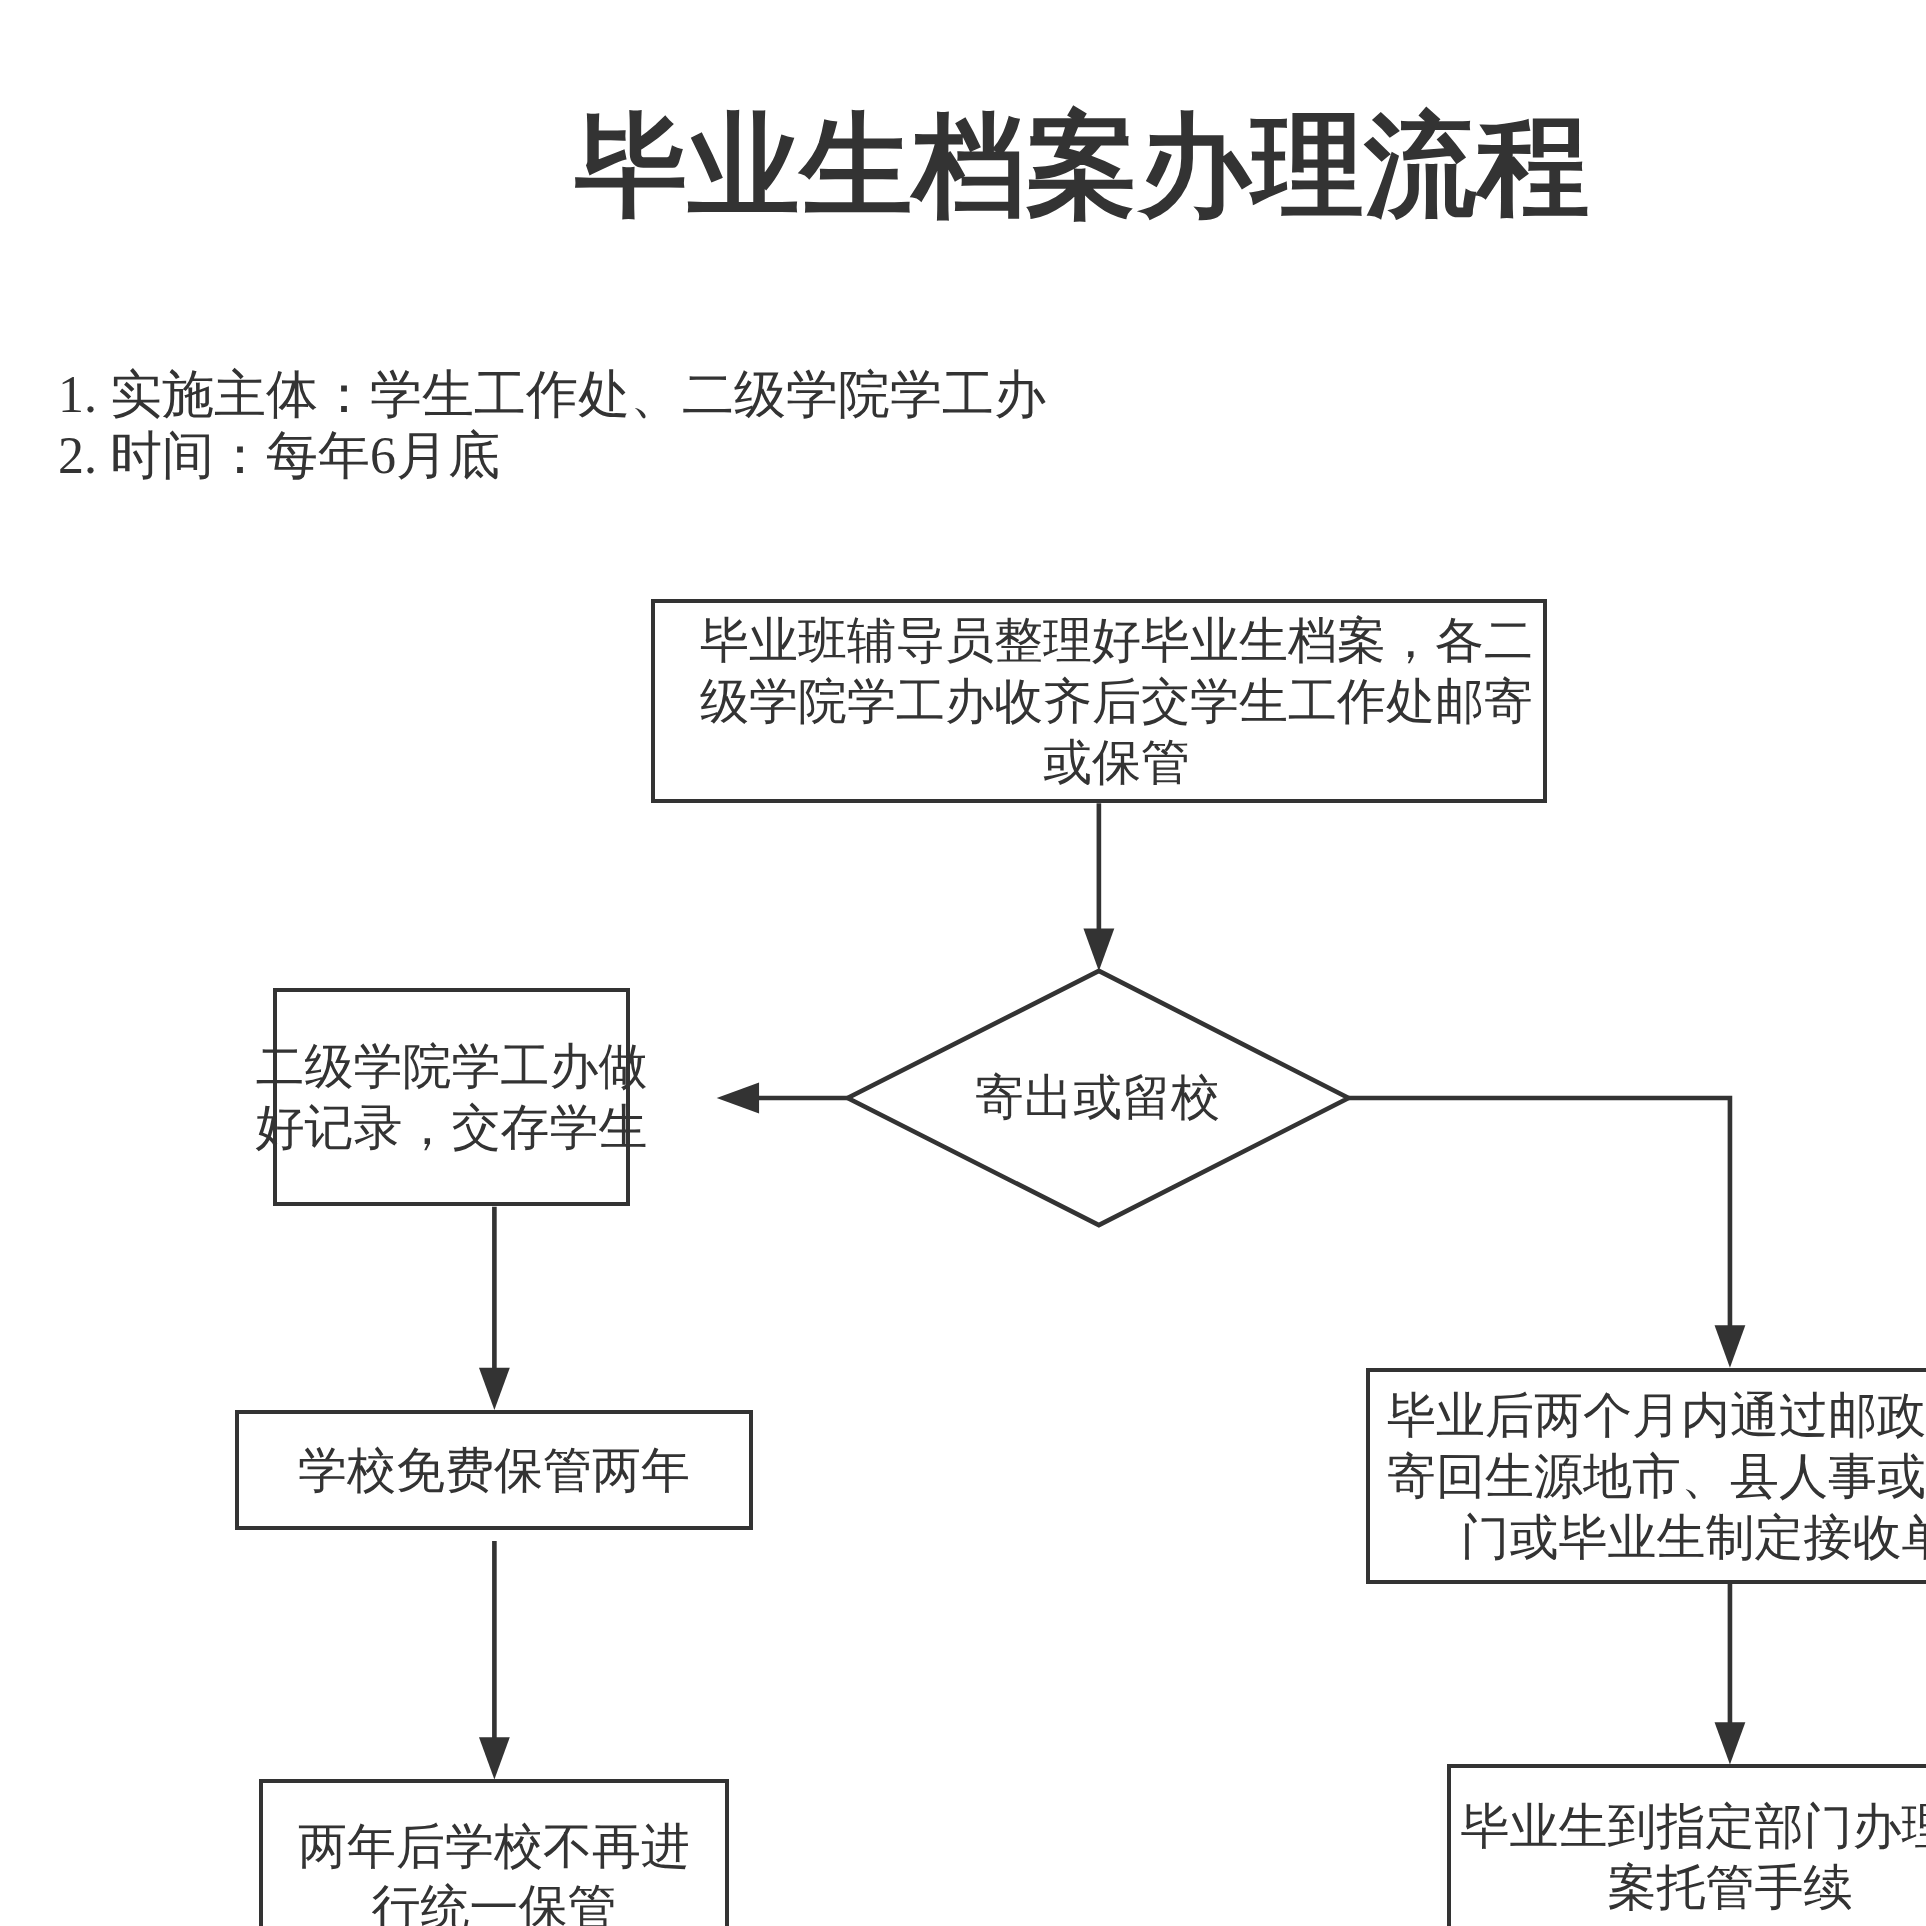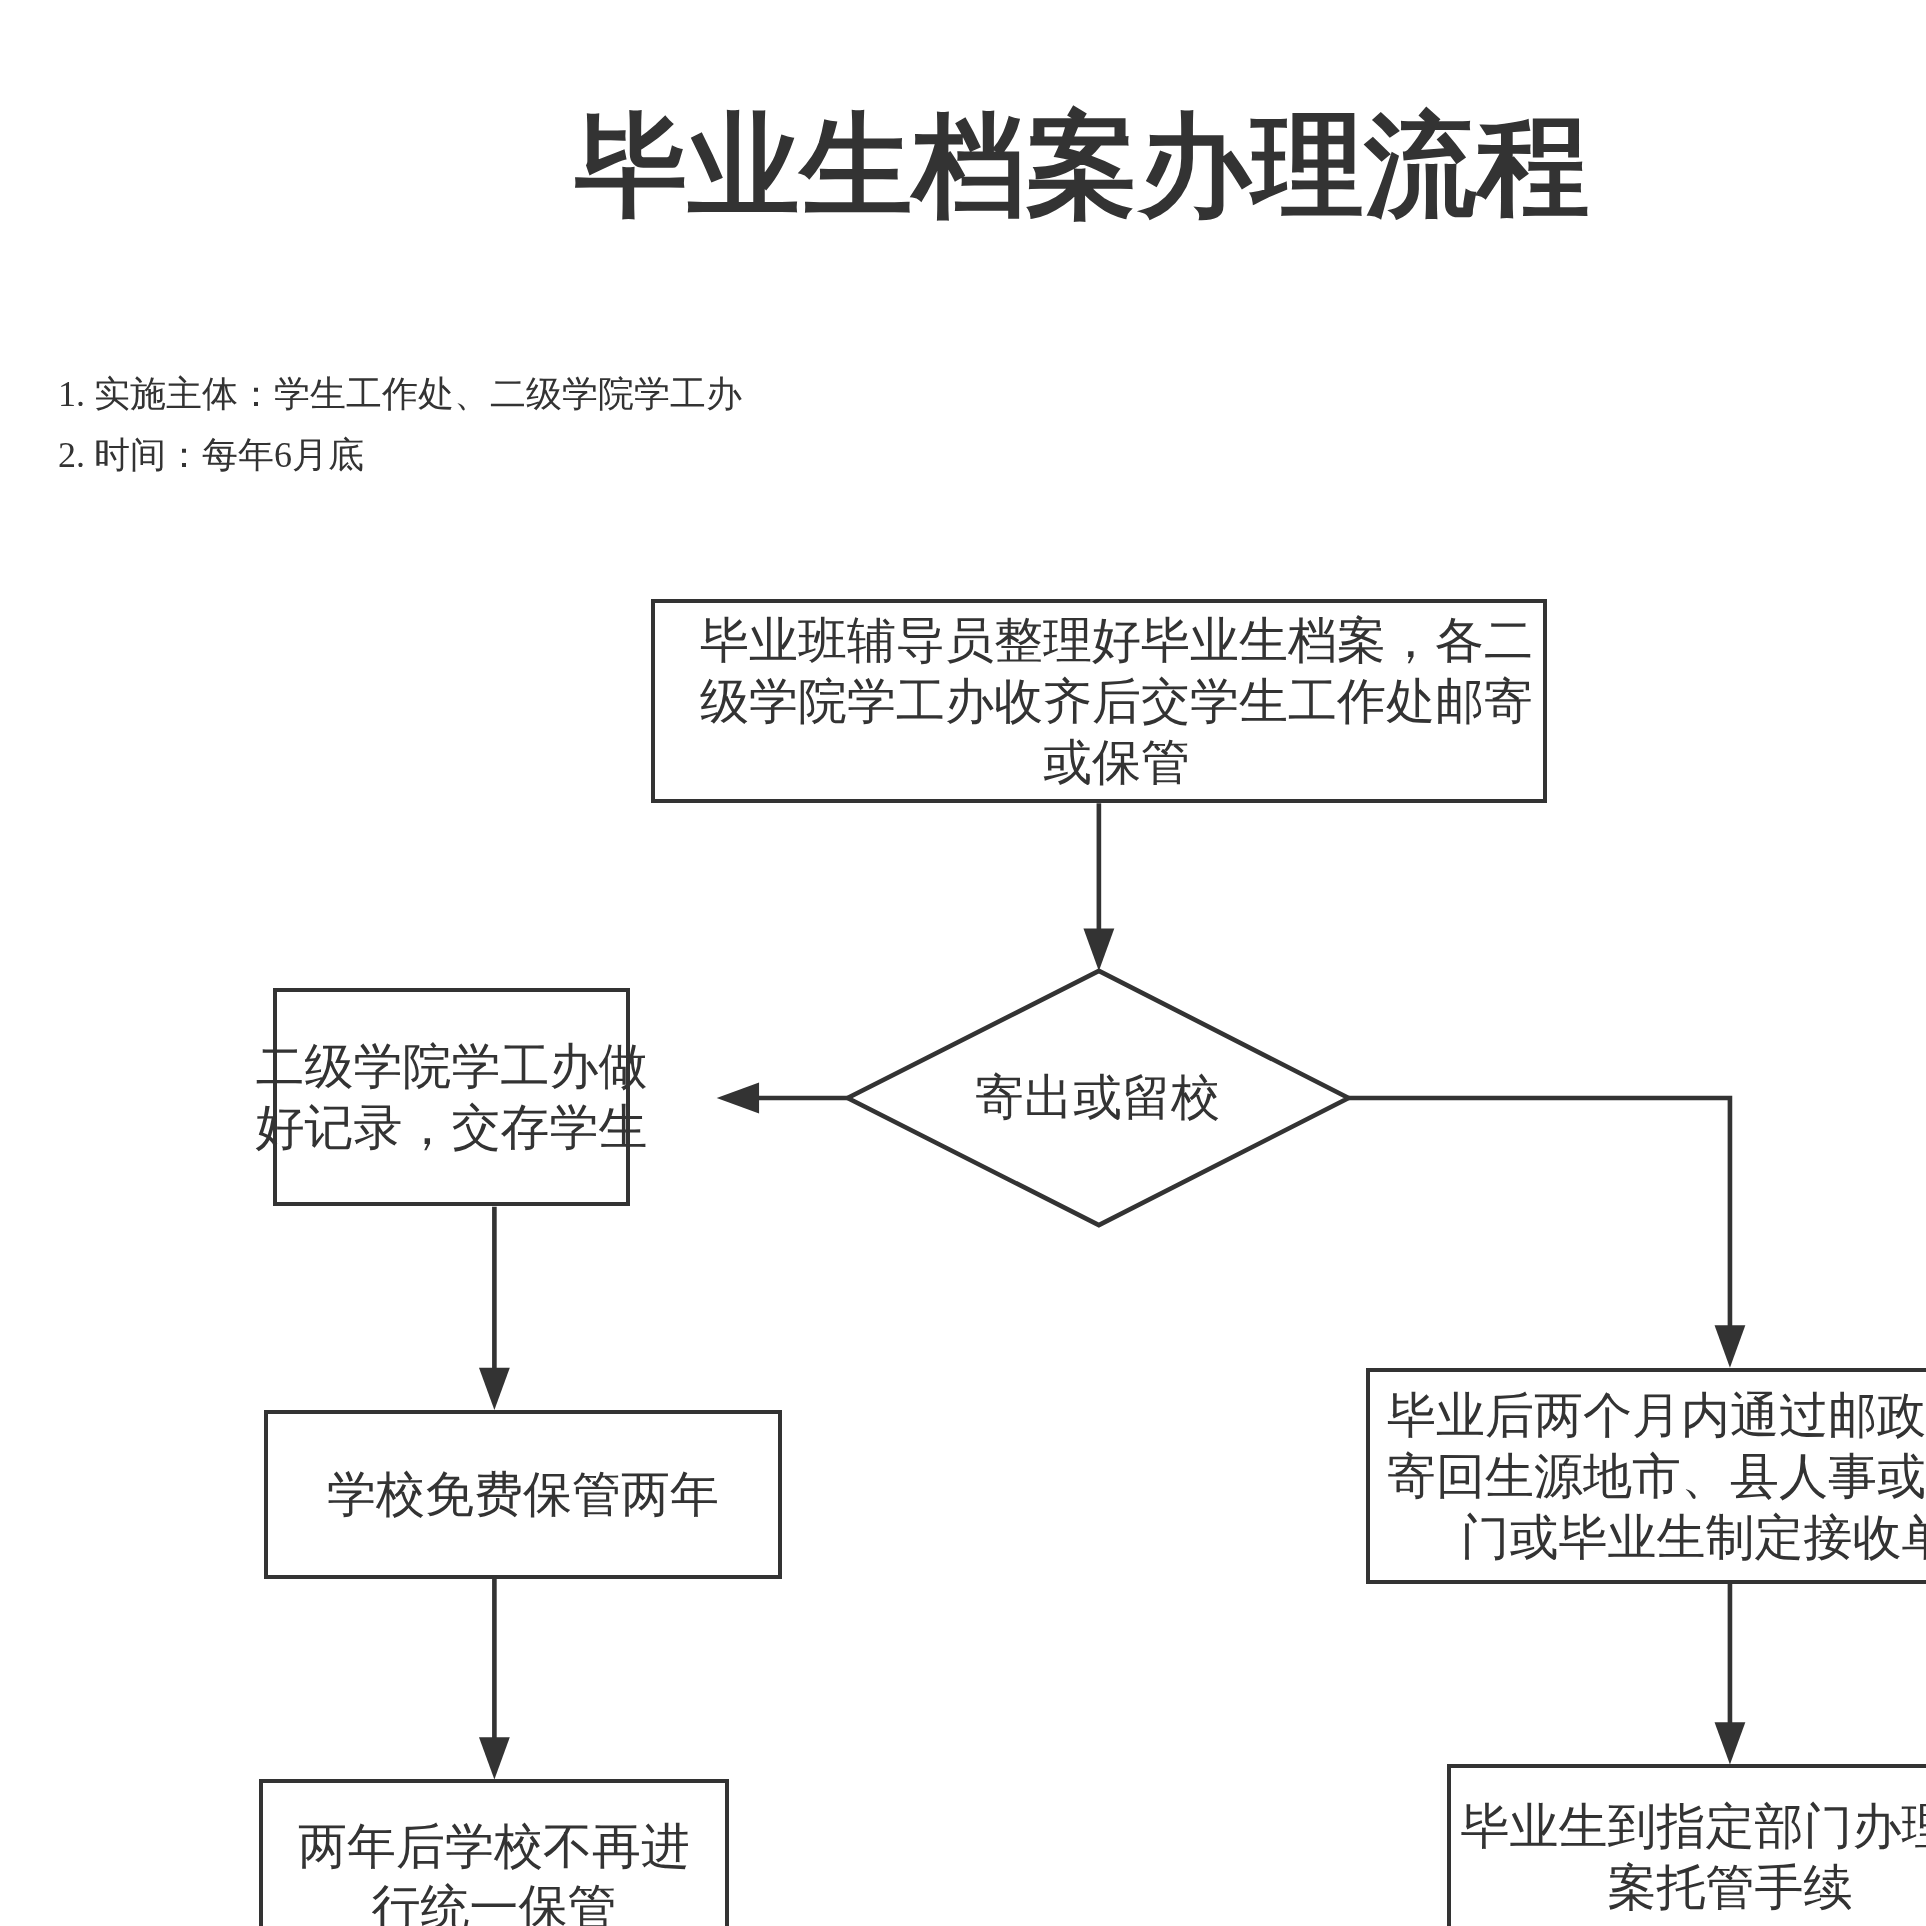--- a/index.html
+++ b/index.html
@@ -25,42 +25,42 @@
     font-size:112px;
     line-height:134px;
     font-weight:700;
     letter-spacing:0.8px;
     white-space:nowrap;
   }
   .notes{
     position:absolute;
     left:58px;
     top:364px;
-    font-size:36px;
+    font-size:52px;
     line-height:61px;
     white-space:nowrap;
   }
   .node{
     position:absolute;
     box-sizing:border-box;
     border:4.6px solid #333333;
     background:#ffffff;
     display:flex;
     flex-direction:column;
     justify-content:center;
     align-items:center;
     text-align:center;
     font-size:49px;
     line-height:61px;
     white-space:nowrap;
   }
   .node .line{display:block;}
   #node-start  {left:651px;top:599px;width:896px;height:204px;padding-left:35px;}
   #node-record {left:273px; top:988px;width:357px;height:218px;}
-  #node-free   {left:235px; top:1410px;width:518px;height:169px;margin-left:29px;}
+  #node-free   {left:235px; top:1410px;width:518px;height:120px;}
   #node-stop   {left:259px; top:1779px;width:470px;height:195px;}
   #node-mail   {left:1366px;top:1368px;width:728px;height:216px;}
   #node-custody{left:1447px;top:1764px;width:566px;height:185px;}
   .diamond-label{
     position:absolute;
     left:847px;
     top:1067px;
     width:501px;
     height:61px;
     line-height:61px;

